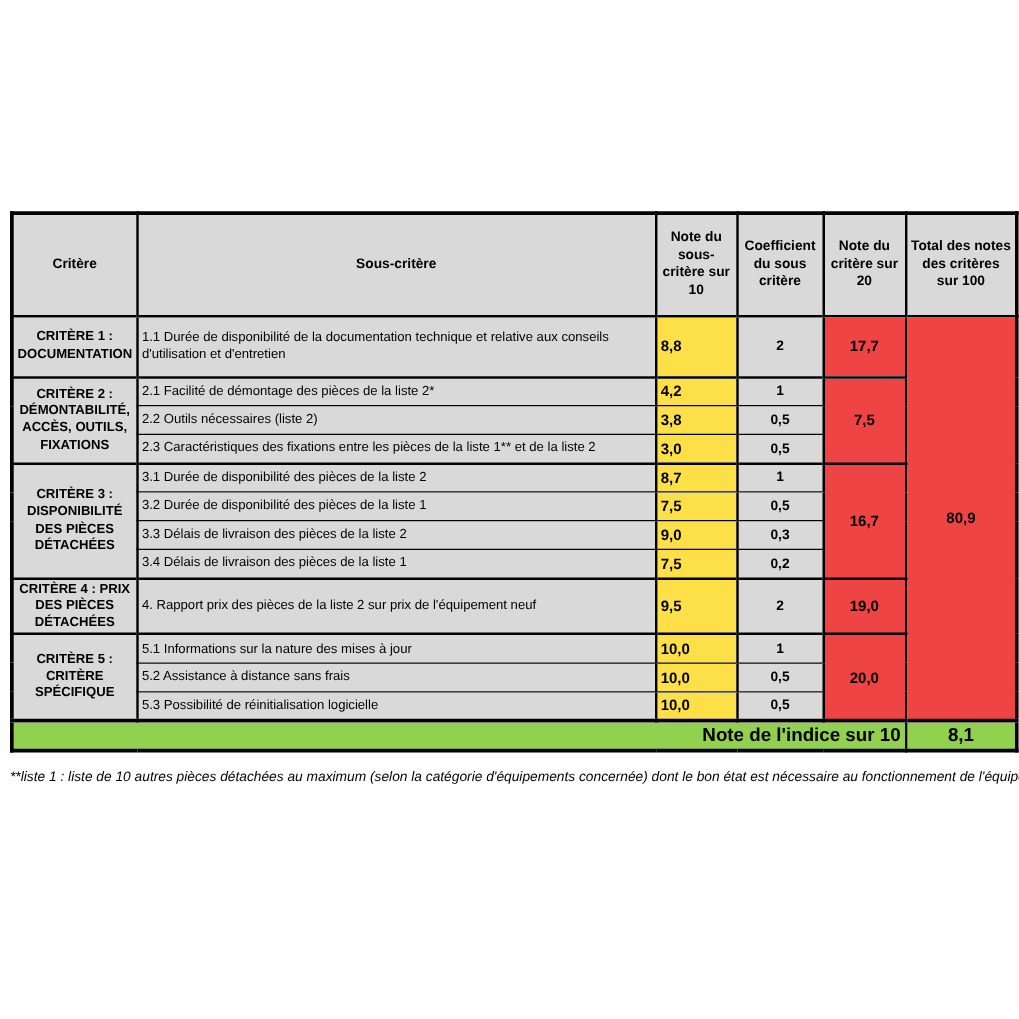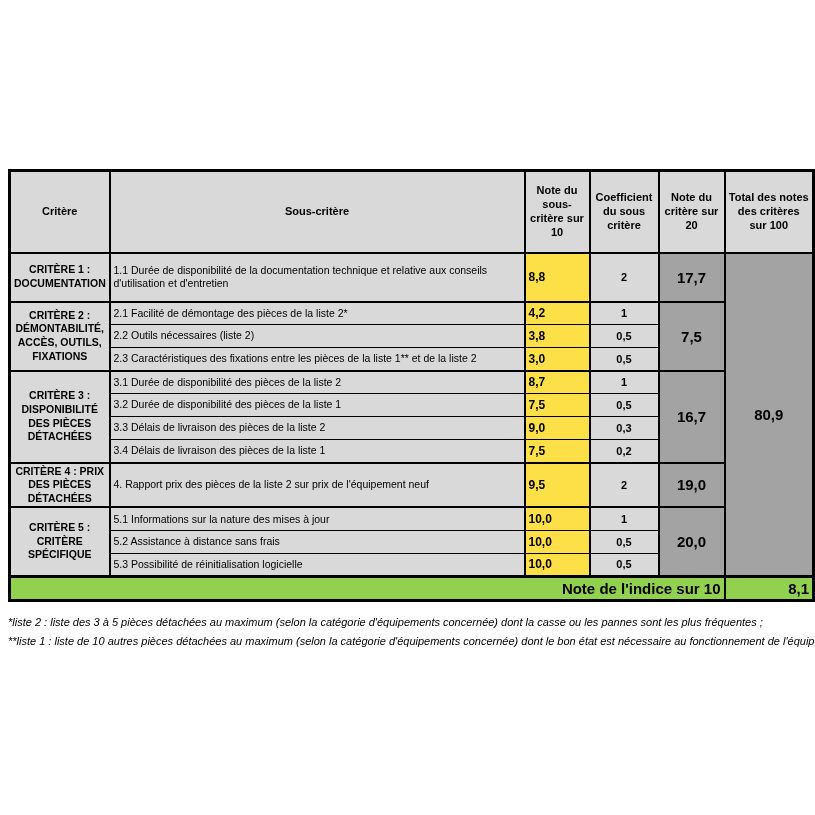--- a/index.html
+++ b/index.html
@@ -72,36 +72,36 @@
     vertical-align: middle;
   }
   td.coef {
     background: #d9d9d9;
     font-weight: bold;
     font-size: 11px;
     text-align: center;
     vertical-align: middle;
   }
   td.n20, td.total {
-    background: #a3a3a3;
-    font-weight: bold;
-    font-size: 15px;
+    background: #ef4444;
+    font-weight: bold;
+    font-size: 12px;
     text-align: center;
     vertical-align: middle;
   }
   tr.index-row > td {
     background: #92d050;
     border-top-width: 3px;
     font-weight: bold;
     font-size: 15px;
     vertical-align: middle;
     margin-top: 12px;
   }
   td.index-label { text-align: right; padding-right: 10px; }
-  td.index-value { text-align: right; }
+  td.index-value { text-align: center; }
 
   .footnotes {
     position: absolute;
     left: 8px; top: 613px;
     width: 802px;
     font-style: italic;
     font-size: 11px;
     line-height: 1.75;
     white-space: nowrap;
   }
@@ -209,17 +209,16 @@
       </tr>
 
       <tr class="index-row h-index">
         <td class="index-label" colspan="5">Note de l'indice sur 10</td>
         <td class="index-value">8,1</td>
       </tr>
     </tbody>
   </table>
 
   <div class="footnotes">
-    <div>*liste 2 : liste des 3 à 5 pièces détachées au maximum (selon la catégorie d'équipements concernée) dont la casse ou les pannes sont les plus fréquentes ;</div>
     <div>**liste 1 : liste de 10 autres pièces détachées au maximum (selon la catégorie d'équipements concernée) dont le bon état est nécessaire au fonctionnement de l'équipement.</div>
   </div>
 
 </div>
 
 </body></html>

